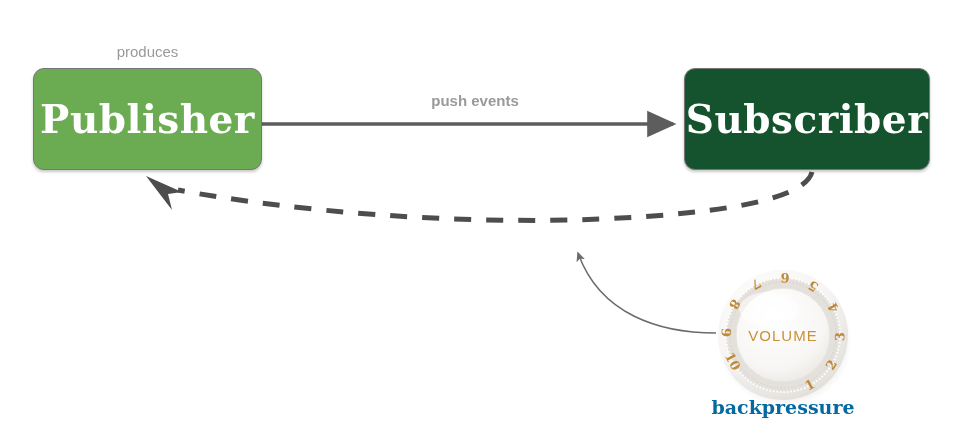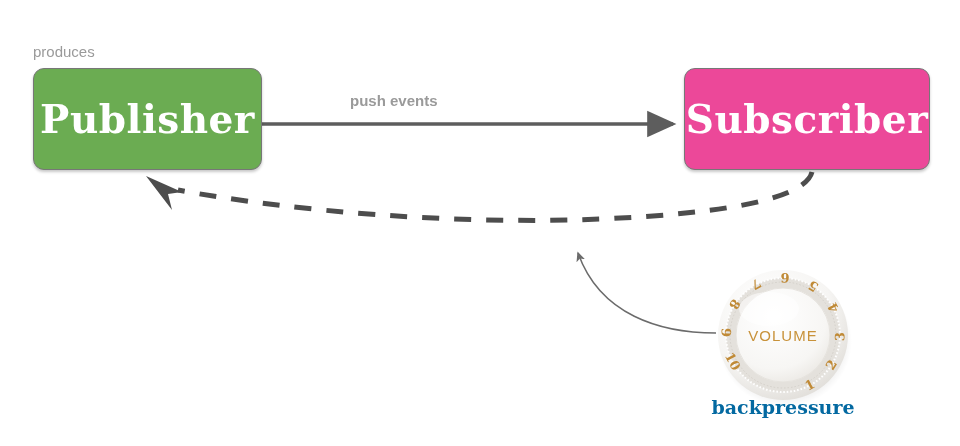--- a/index.html
+++ b/index.html
@@ -49,31 +49,31 @@
     width: 229px;
     height: 102px;
     background: #6BAC52;
     text-align: right;
   }
   #subscriber-node {
     left: 684px;
     top: 68px;
     width: 246px;
     height: 102px;
-    background: #ec4899;
+    background: #14532d;
   }
 
   
   .caption {
     position: absolute;
     font-family: "Liberation Sans", sans-serif;
     font-size: 15px;
     color: #9a9a9a;
     white-space: nowrap;
-    text-align: left;
+    text-align: center;
   }
   #produces-caption {
     left: 33px;
     top: 43px;
     width: 229px;
   }
   #consumes-caption {
     left: 684px;
     top: 43px;
     width: 246px;

